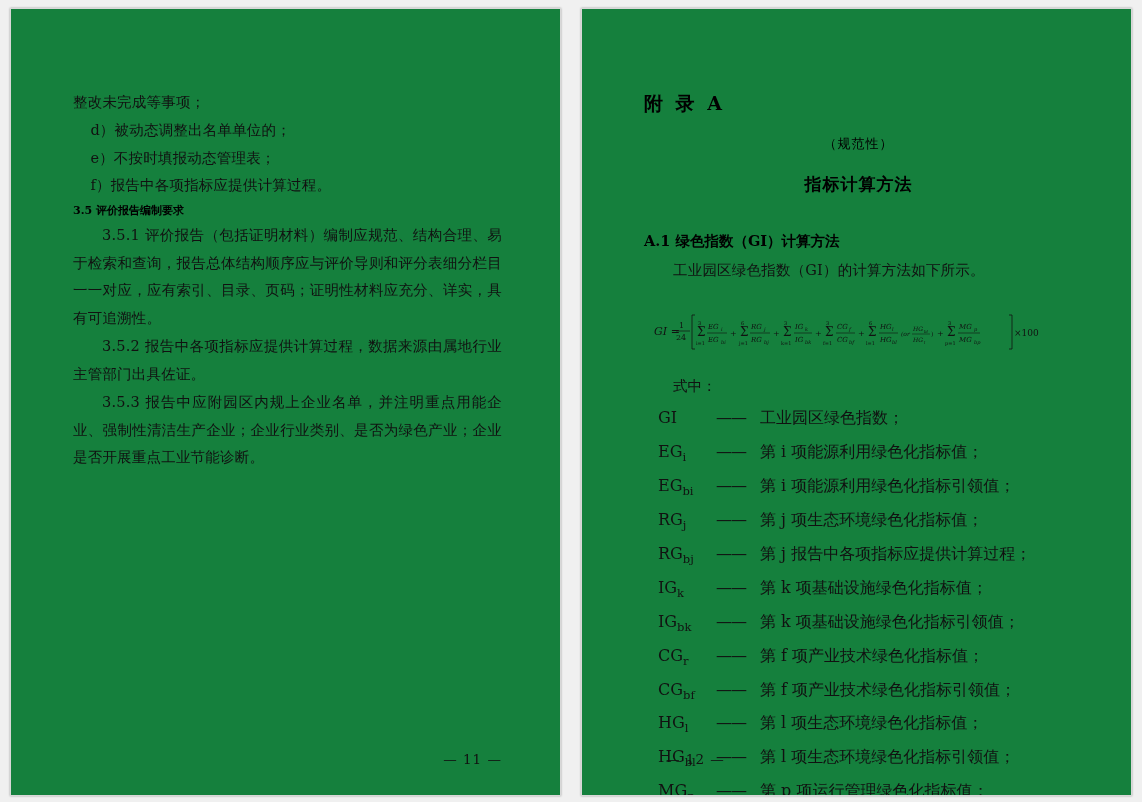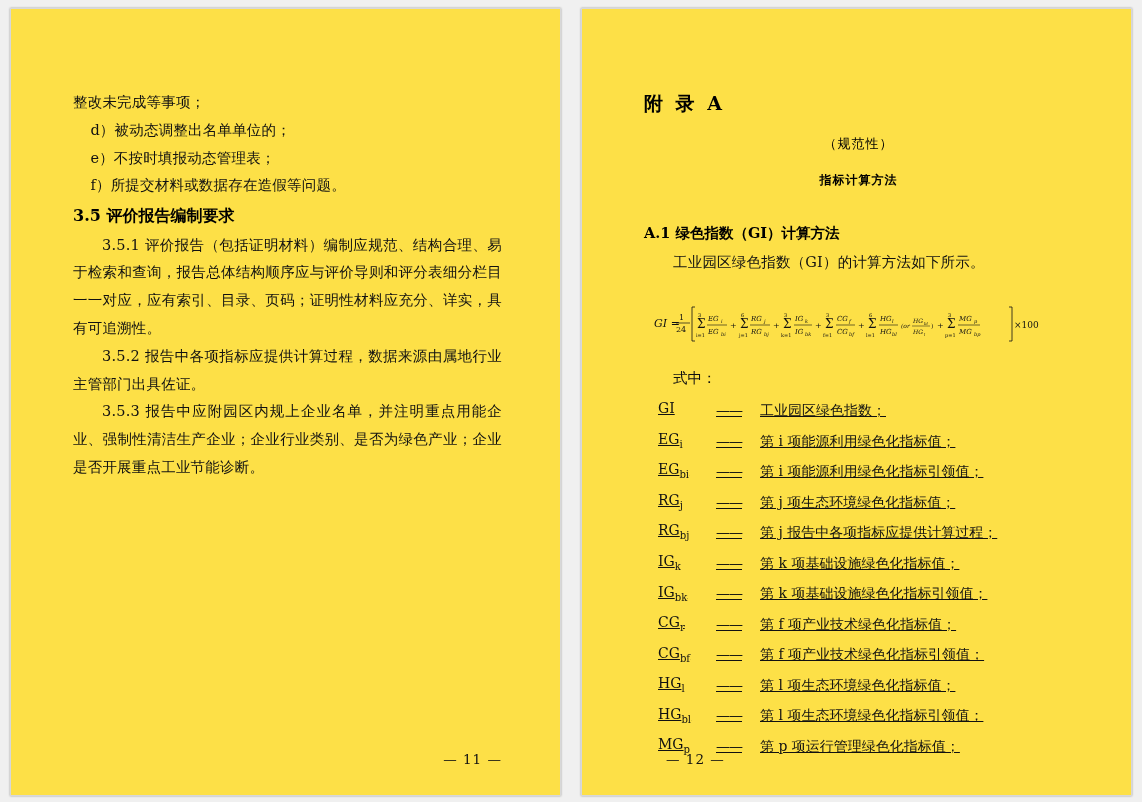--- a/index.html
+++ b/index.html
@@ -15,21 +15,21 @@
     width: 1142px;
     height: 802px;
     display: flex;
     justify-content: space-between;
     align-items: flex-start;
     padding: 8px 10px;
     box-sizing: border-box;
     gap: 10px;
   }
   .page {
-    background: #fde047;
+    background: #15803d;
     width: 551px;
     height: 788px;
     box-sizing: border-box;
     box-shadow: 0 0 2px rgba(0,0,0,0.35);
     border: 1px solid #d8d8d8;
     position: relative;
     overflow: hidden;
   }
   .page-inner {
     position: absolute;
@@ -42,21 +42,21 @@
     font-size: 14.5px;
     line-height: 1.92;
     color: #111;
     text-align: justify;
     margin: 0;
     letter-spacing: 0.2px;
   }
   .indent { text-indent: 2em; }
   .indent1 { text-indent: 1.2em; }
   .heading-sec {
-    font-size: 16px;
+    font-size: 11px;
     font-weight: bold;
     line-height: 1.95;
     margin: 0;
     color: #000;
   }
   .page-number {
     position: absolute;
     bottom: 28px;
     width: 100%;
     text-align: center;
@@ -82,21 +82,21 @@
     font-weight: normal;
     font-size: 13px;
     line-height: 1.6;
     margin: 16px;
     letter-spacing: 1px;
     color: #000;
   }
   .appendix-sub2 {
     text-align: center;
     font-weight: bold;
-    font-size: 12px;
+    font-size: 17px;
     line-height: 1.6;
     margin: 0 0 34px 0;
     letter-spacing: 1px;
     color: #000;
   }
   .a1-head {
     font-size: 14.5px;
     font-weight: bold;
     margin: 0 0 6px 0;
     color: #000;
@@ -109,25 +109,24 @@
   .formula-svg { display: block; }
   .shi {
     font-size: 14.5px;
     margin: 14px 0 6px 0;
     text-indent: 2em;
     color: #111;
   }
   .deflist { margin: 0; padding: 0; }
   .defrow {
     display: flex;
-    align-items: flex-end;
-    font-size: 14px;
+    align-items: flex-start;
+    font-size: 16px;
     line-height: 2.06;
     color: #111;
-    text-decoration: underline;
   }
   .defsym {
     width: 72px;
     flex: 0 0 72px;
     padding-left: 14px;
     box-sizing: border-box;
     white-space: nowrap;
   }
   .defsym sub { font-size: 0.72em; }
   .defdash {
@@ -140,21 +139,21 @@
 </head>
 <body>
 
 <div class="viewer">
 
   <div class="page">
     <div class="page-inner">
       <p class="p">整改未完成等事项；</p>
       <p class="p indent1">d）被动态调整出名单单位的；</p>
       <p class="p indent1">e）不按时填报动态管理表；</p>
-      <p class="p indent1">f）所提交材料或数据存在造假等问题。</p>
+      <p class="p indent1">f）报告中各项指标应提供计算过程。</p>
       <p class="heading-sec">3.5  评价报告编制要求</p>
       <p class="p indent">3.5.1  评价报告（包括证明材料）编制应规范、结构合理、易于检索和查询，报告总体结构顺序应与评价导则和评分表细分栏目一一对应，应有索引、目录、页码；证明性材料应充分、详实，具有可追溯性。</p>
       <p class="p indent">3.5.2  报告中各项指标应提供计算过程，数据来源由属地行业主管部门出具佐证。</p>
       <p class="p indent">3.5.3  报告中应附园区内规上企业名单，并注明重点用能企业、强制性清洁生产企业；企业行业类别、是否为绿色产业；企业是否开展重点工业节能诊断。</p>
     </div>
     <div class="page-number left">— 11 —</div>
   </div>
 
   <div class="page">
     <div class="page-inner">

